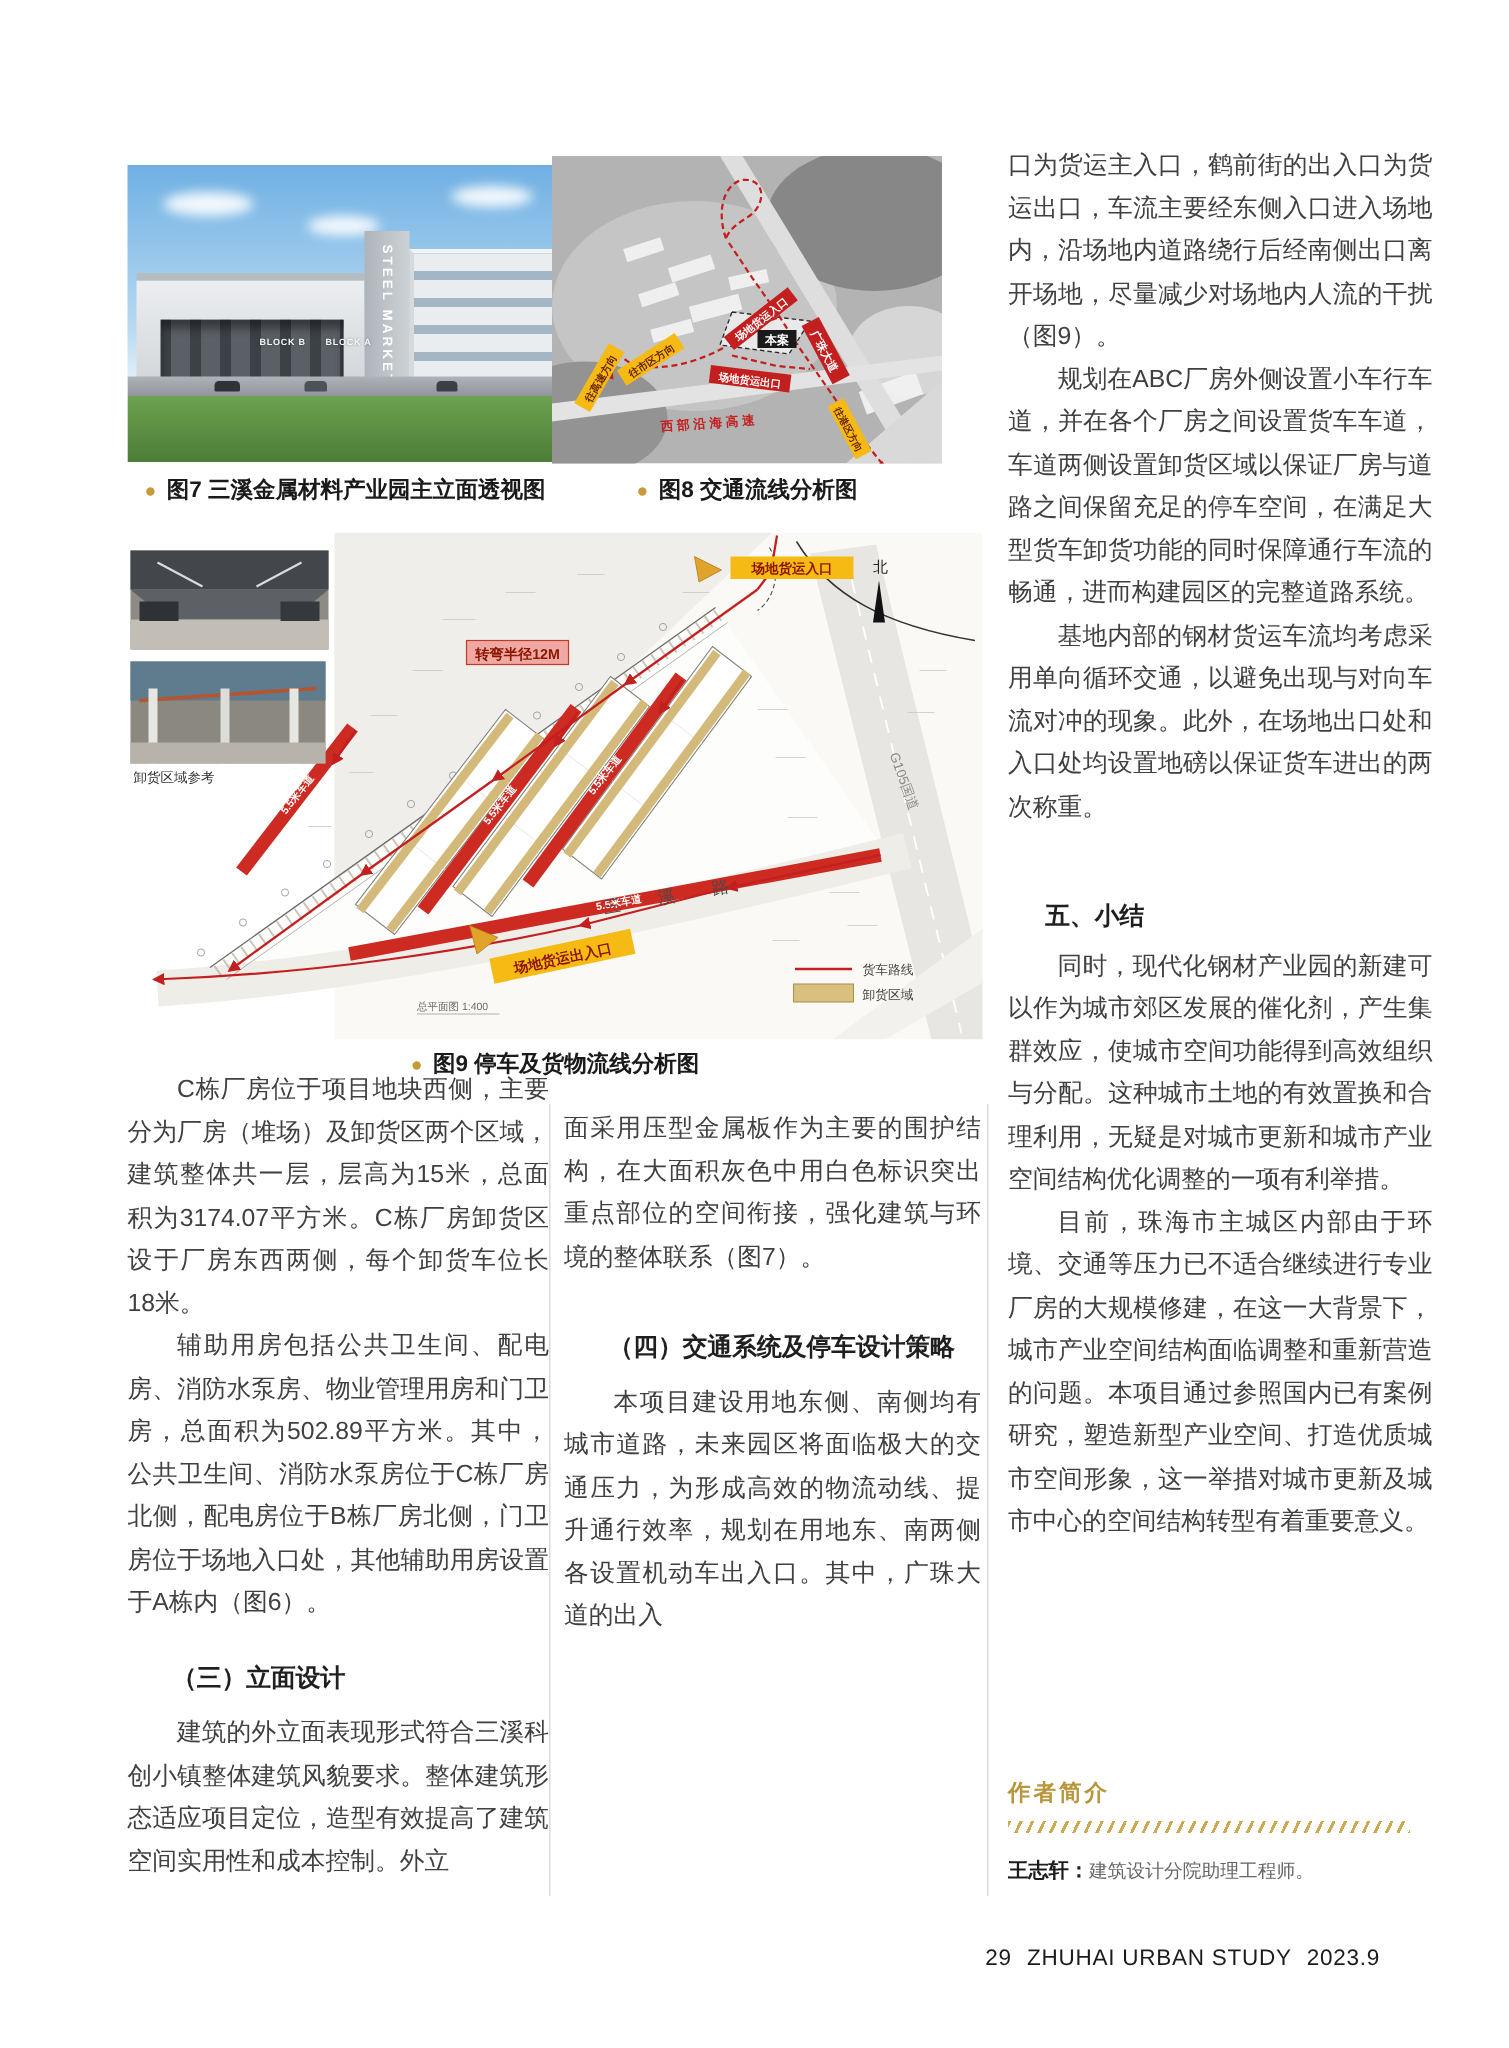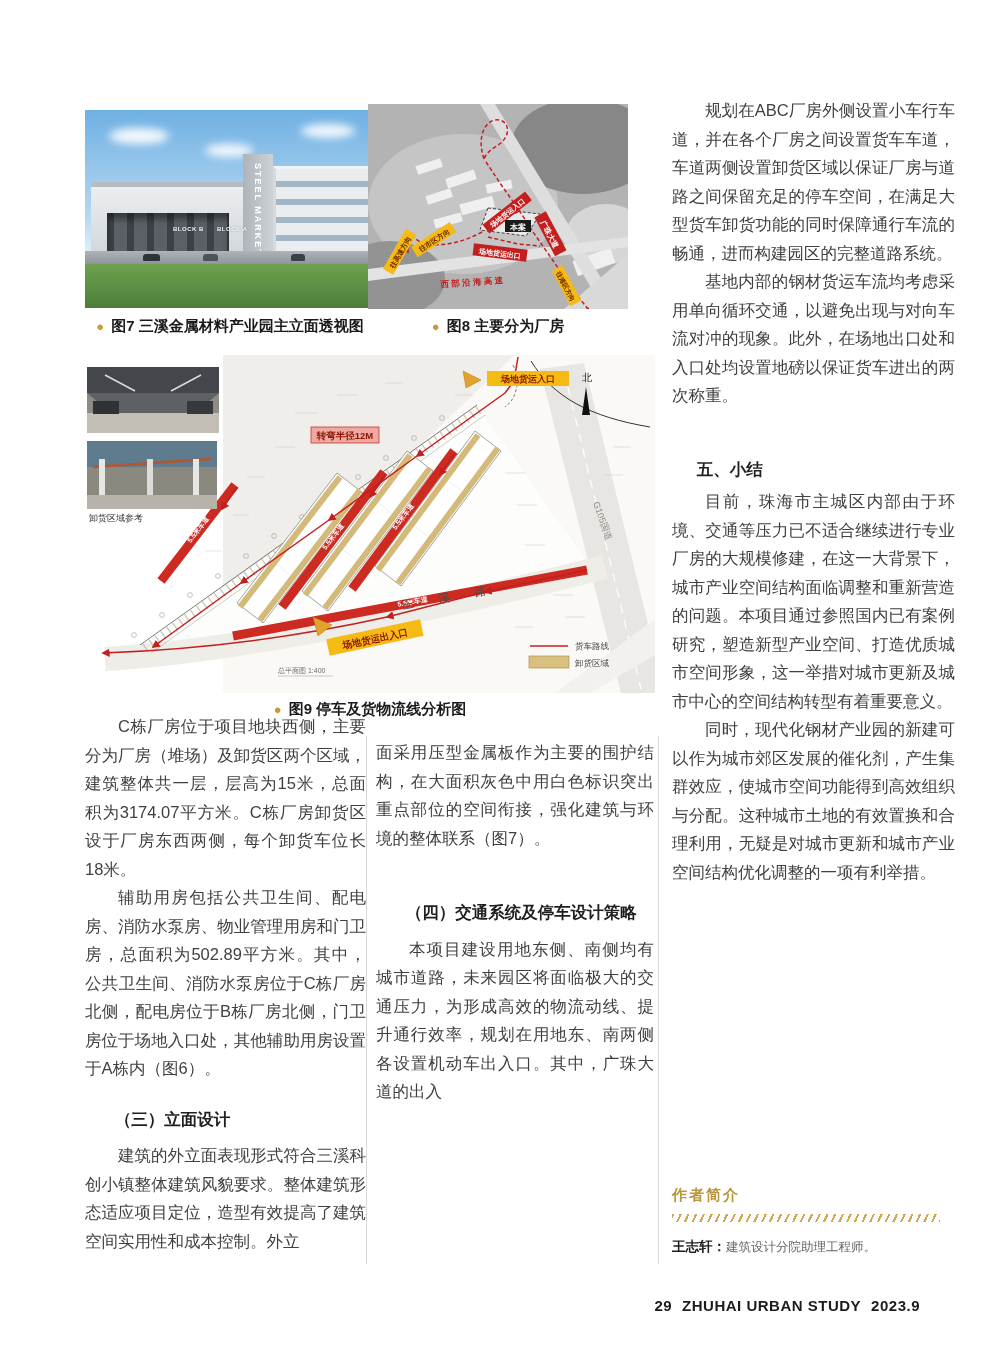--- a/index.html
+++ b/index.html
@@ -24,21 +24,21 @@
   .f7-sign{writing-mode:vertical-rl;color:#fff;font-size:9px;font-weight:bold;letter-spacing:2px;}
   .f7-bldgR{position:absolute;left:188px;top:56px;width:96px;height:100px;background:repeating-linear-gradient(#e9edf0 0 12px,#a3b6c5 12px 18px);border-left:3px solid #d6dadd;border-top:3px solid #f2f4f5;}
   .f7-blocklabel{position:absolute;color:#f4f6f8;font-size:6px;font-weight:bold;letter-spacing:.5px;text-shadow:0 0 2px rgba(0,0,0,.35);}
   .f7-car{position:absolute;width:17px;height:7px;background:#2e3338;border-radius:3px 3px 1px 1px;bottom:47px;}
   
   .author{position:absolute;left:672px;top:1186px;width:268px;}
   .author .head{color:#b8963b;font-weight:bold;font-size:15px;letter-spacing:2px;}
   .author .hatch{margin-top:9px;height:8px;background:repeating-linear-gradient(115deg,#cfa952 0 2px,rgba(0,0,0,0) 2px 7px);}
   .author .line{margin-top:16px;font-size:12.5px;color:#666;}
   .author .line b{color:#1c1c1c;font-size:13.5px;}
-  .footer{position:absolute;top:1297px;right:86px;font-size:15px;color:#1c1c1c;letter-spacing:.5px;font-weight:bold;}
+  .footer{position:absolute;top:1297px;right:86px;font-size:15px;color:#1c1c1c;letter-spacing:.5px;}
   .footer span{margin-left:10px;}
   svg text{font-family:"Liberation Sans","DejaVu Sans",sans-serif;}
 </style>
 </head>
 <body>
 
 <div id="page">
 
   <div class="fig7">
     <div class="cloud" style="left:24px;top:18px;width:60px;height:16px;"></div>
@@ -123,21 +123,21 @@
     <g transform="translate(104,181) rotate(-4)">
       <text x="0" y="0" text-anchor="middle" font-size="8.5" font-weight="bold" fill="#c41f1f">西 部 沿 海 高 速</text>
     </g>
     <g transform="translate(198,182) rotate(62)">
       <rect x="-20" y="-6.5" width="40" height="12" fill="#f5ba13"></rect>
       <text x="0" y="2.8" text-anchor="middle" font-size="6.5" font-weight="bold" fill="#6b2400">往港区方向</text>
     </g>
   </svg>
   <div class="fig-caption" style="left:368px;top:317px;width:260px;">
     <span class="bullet">●</span>
-    <span>图8 主要分为厂房</span>
+    <span>图8 交通流线分析图</span>
   </div>
 
   <svg style="position:absolute;left:85px;top:355px;" width="570" height="338" viewBox="0 0 570 338">
     <defs>
       <marker id="ar" viewBox="0 0 10 10" refX="8" refY="5" markerWidth="5.5" markerHeight="5.5" orient="auto">
         <path d="M0,0L10,5L0,10z" fill="#c41f1f"></path>
       </marker>
     </defs>
     <rect x="138" y="0" width="432" height="338" fill="#faf9f6"></rect>
     <polygon points="150,0 430,0 230,190 138,250 138,0" fill="#f0eeea"></polygon>
@@ -305,30 +305,31 @@
 
   <div class="col" style="left:85px;top:712px;width:281px;">
     <p class="indent">C栋厂房位于项目地块西侧，主要分为厂房（堆场）及卸货区两个区域，建筑整体共一层，层高为15米，总面积为3174.07平方米。C栋厂房卸货区设于厂房东西两侧，每个卸货车位长18米。</p>
     <p class="indent">辅助用房包括公共卫生间、配电房、消防水泵房、物业管理用房和门卫房，总面积为502.89平方米。其中，公共卫生间、消防水泵房位于C栋厂房北侧，配电房位于B栋厂房北侧，门卫房位于场地入口处，其他辅助用房设置于A栋内（图6）。</p>
     <h4>（三）立面设计</h4>
     <p class="indent">建筑的外立面表现形式符合三溪科创小镇整体建筑风貌要求。整体建筑形态适应项目定位，造型有效提高了建筑空间实用性和成本控制。外立</p>
   </div>
 
   <div class="col" style="left:376px;top:738px;width:278px;">
     <p>面采用压型金属板作为主要的围护结构，在大面积灰色中用白色标识突出重点部位的空间衔接，强化建筑与环境的整体联系（图7）。</p>
-    <h4 style="margin-top:46px;">（四）交通系统及停车设计策略</h4>
+    <h4 style="margin-top:32px;">（四）交通系统及停车设计策略</h4>
     <p class="indent">本项目建设用地东侧、南侧均有城市道路，未来园区将面临极大的交通压力，为形成高效的物流动线、提升通行效率，规划在用地东、南两侧各设置机动车出入口。其中，广珠大道的出入</p>
   </div>
 
   <div class="col" style="left:672px;top:96px;width:283px;">
+    <p>口为货运主入口，鹤前街的出入口为货运出口，车流主要经东侧入口进入场地内，沿场地内道路绕行后经南侧出口离开场地，尽量减少对场地内人流的干扰（图9）。</p>
     <p class="indent">规划在ABC厂房外侧设置小车行车道，并在各个厂房之间设置货车车道，车道两侧设置卸货区域以保证厂房与道路之间保留充足的停车空间，在满足大型货车卸货功能的同时保障通行车流的畅通，进而构建园区的完整道路系统。</p>
     <p class="indent">基地内部的钢材货运车流均考虑采用单向循环交通，以避免出现与对向车流对冲的现象。此外，在场地出口处和入口处均设置地磅以保证货车进出的两次称重。</p>
     <h4 style="margin-top:45px;margin-bottom:4px;text-indent:1.5em;">五、小结</h4>
+    <p class="indent">同时，现代化钢材产业园的新建可以作为城市郊区发展的催化剂，产生集群效应，使城市空间功能得到高效组织与分配。这种城市土地的有效置换和合理利用，无疑是对城市更新和城市产业空间结构优化调整的一项有利举措。</p>
     <p class="indent">目前，珠海市主城区内部由于环境、交通等压力已不适合继续进行专业厂房的大规模修建，在这一大背景下，城市产业空间结构面临调整和重新营造的问题。本项目通过参照国内已有案例研究，塑造新型产业空间、打造优质城市空间形象，这一举措对城市更新及城市中心的空间结构转型有着重要意义。</p>
-    <p class="indent">同时，现代化钢材产业园的新建可以作为城市郊区发展的催化剂，产生集群效应，使城市空间功能得到高效组织与分配。这种城市土地的有效置换和合理利用，无疑是对城市更新和城市产业空间结构优化调整的一项有利举措。</p>
   </div>
 
   <div class="author">
     <div class="head">作者简介</div>
     <div class="hatch"></div>
     <div class="line"><b>王志轩：</b><span>建筑设计分院助理工程师。</span></div>
   </div>
 
   <div class="footer">
     <span style="margin-left:0;">29</span><span>ZHUHAI URBAN STUDY</span><span>2023.9</span>

